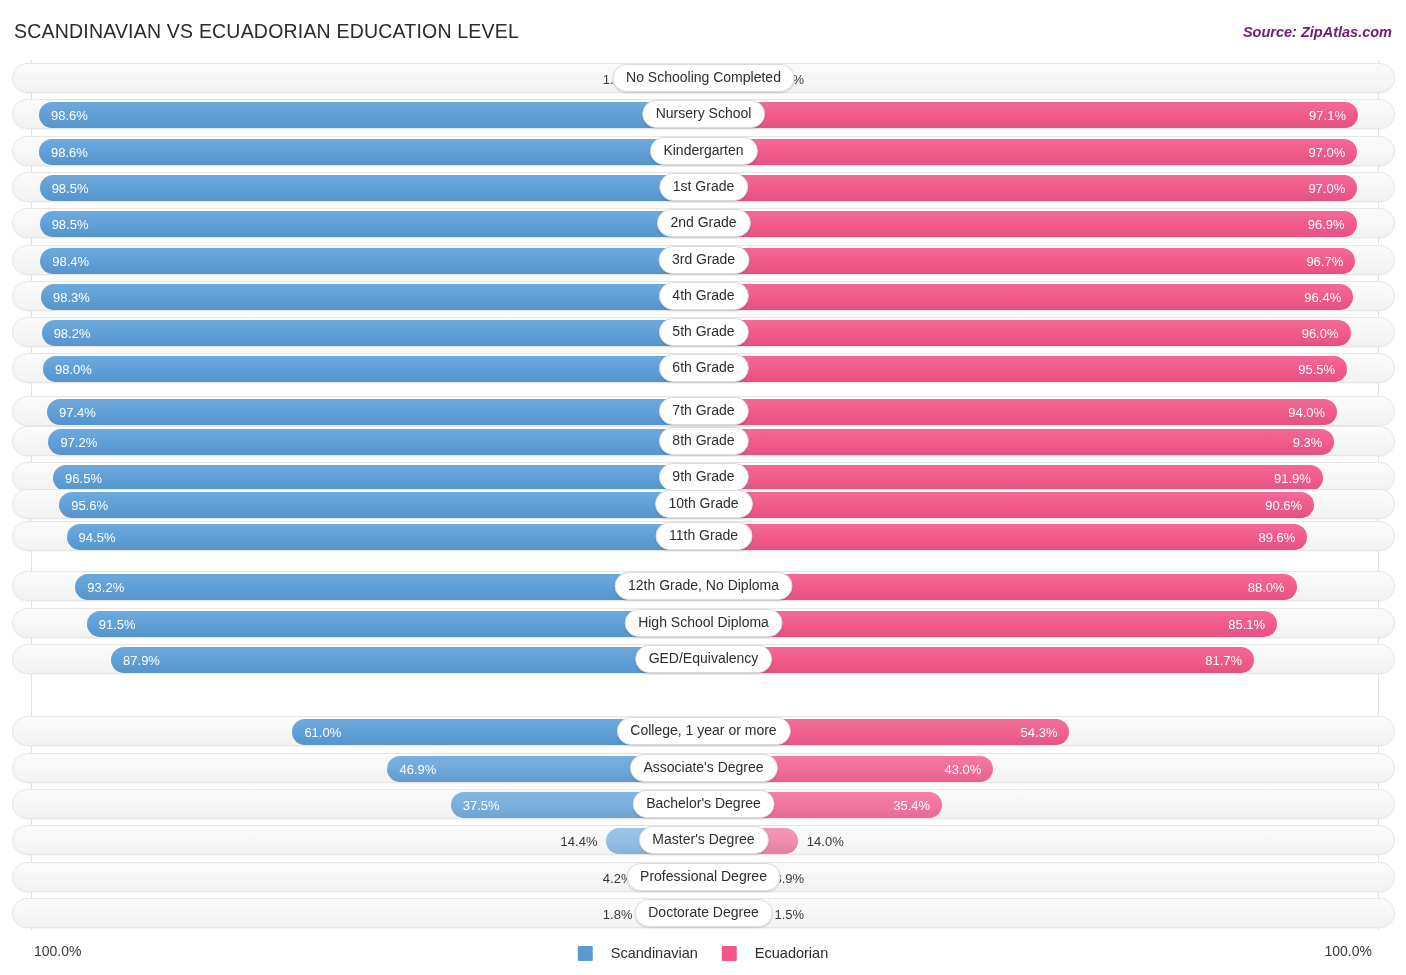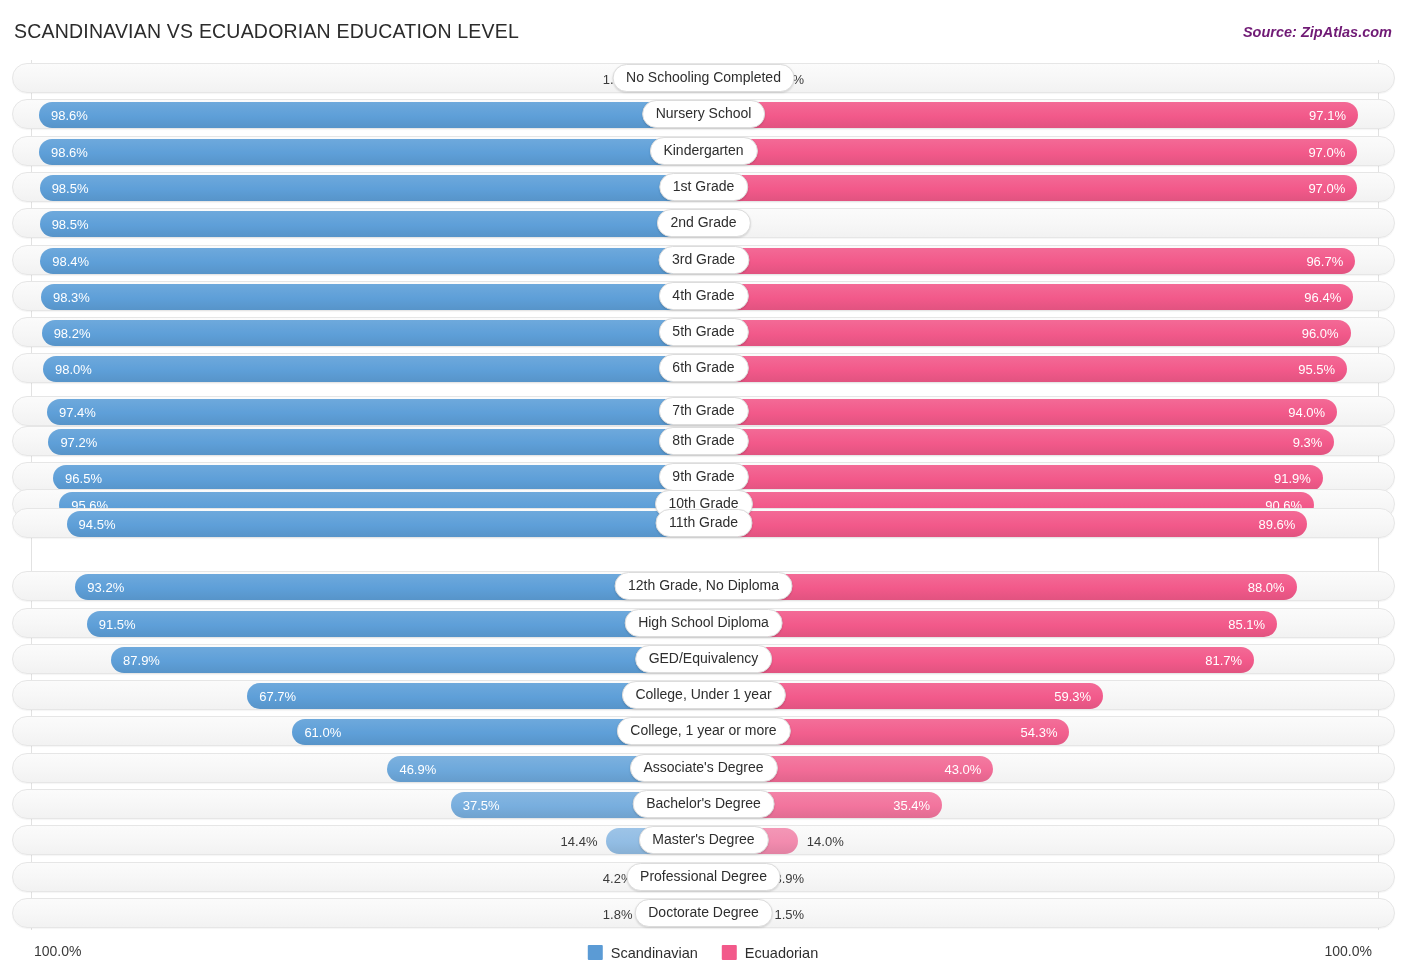--- a/index.html
+++ b/index.html
@@ -119,21 +119,21 @@
 
   .legend {
     position: absolute;
     bottom: 14px;
     left: 50%;
     transform: translateX(-50%);
     display: flex;
     align-items: center;
     gap: 24px;
   }
-  .legend-item { display: flex; gap: 8px; }
+  .legend-item { display: flex; align-items: center; gap: 18px; }
   .legend-swatch { width: 15px; height: 15px; border-radius: 1px; }
   .legend-text { font-size: 14.5px; color: #2e2e2e; white-space: nowrap; }
 </style>
 </head>
 <body>
 
 <div id="chart-root">
 
   <div class="title">SCANDINAVIAN VS ECUADORIAN EDUCATION LEVEL</div>
   <div class="source">Source: ZipAtlas.com</div>
@@ -175,20 +175,23 @@
         </div>
         <div class="bar right" style="width: 653.78px; background: linear-gradient(rgb(243, 106, 150) 0%, rgb(242, 89, 138) 55%, rgb(225, 83, 128) 100%);">
           <span class="bar-val">97.0%</span>
         </div>
         <div class="cat-label">1st Grade</div>
       </div>
       <div class="row" style="top: 148.2px;">
         <div class="bar left" style="width: 663.89px; background: linear-gradient(rgb(110, 169, 220) 0%, rgb(94, 159, 216) 55%, rgb(87, 148, 201) 100%);">
           <span class="bar-val">98.5%</span>
         </div>
+        <div class="bar right" style="width: 653.106px; background: linear-gradient(rgb(243, 106, 150) 0%, rgb(242, 89, 138) 55%, rgb(225, 83, 128) 100%);">
+          <span class="bar-val">96.9%</span>
+        </div>
         <div class="cat-label">2nd Grade</div>
       </div>
       <div class="row" style="top: 184.5px;">
         <div class="bar left" style="width: 663.216px; background: linear-gradient(rgb(110, 169, 220) 0%, rgb(94, 159, 216) 55%, rgb(87, 148, 201) 100%);">
           <span class="bar-val">98.4%</span>
         </div>
         <div class="bar right" style="width: 651.758px; background: linear-gradient(rgb(243, 106, 150) 0%, rgb(242, 89, 138) 55%, rgb(225, 83, 128) 100%);">
           <span class="bar-val">96.7%</span>
         </div>
         <div class="cat-label">3rd Grade</div>
@@ -249,21 +252,21 @@
       </div>
       <div class="row" style="top: 429px;">
         <div class="bar left" style="width: 644.344px; background: linear-gradient(rgb(110, 169, 220) 0%, rgb(94, 159, 216) 55%, rgb(87, 148, 201) 100%);">
           <span class="bar-val">95.6%</span>
         </div>
         <div class="bar right" style="width: 610.644px; background: linear-gradient(rgb(243, 106, 150) 0%, rgb(242, 89, 138) 55%, rgb(225, 83, 128) 100%);">
           <span class="bar-val">90.6%</span>
         </div>
         <div class="cat-label">10th Grade</div>
       </div>
-      <div class="row" style="top: 448px; text-align: right;">
+      <div class="row" style="top: 461px; text-align: right;">
         <div class="bar left" style="width: 636.93px; background: linear-gradient(rgb(110, 169, 220) 0%, rgb(94, 159, 216) 55%, rgb(87, 148, 201) 100%);">
           <span class="bar-val">94.5%</span>
         </div>
         <div class="bar right" style="width: 603.904px; background: linear-gradient(rgb(243, 106, 150) 0%, rgb(242, 89, 138) 55%, rgb(225, 83, 128) 100%);">
           <span class="bar-val">89.6%</span>
         </div>
         <div class="cat-label">11th Grade</div>
       </div>
       <div class="row" style="top: 511.2px;">
         <div class="bar left" style="width: 628.168px; background: linear-gradient(rgb(110, 169, 220) 0%, rgb(94, 159, 216) 55%, rgb(87, 148, 201) 100%);">
@@ -284,29 +287,20 @@
         <div class="cat-label">High School Diploma</div>
       </div>
       <div class="row" style="top: 583.8px;">
         <div class="bar left" style="width: 592.446px; background: linear-gradient(rgb(110, 169, 220) 0%, rgb(94, 159, 216) 55%, rgb(87, 148, 201) 100%);">
           <span class="bar-val">87.9%</span>
         </div>
         <div class="bar right" style="width: 550.658px; background: linear-gradient(rgb(243, 106, 150) 0%, rgb(242, 89, 138) 55%, rgb(225, 83, 128) 100%);">
           <span class="bar-val">81.7%</span>
         </div>
         <div class="cat-label">GED/Equivalency</div>
-      </div>
-      <div class="row" style="top: 620.1px;">
-        <div class="bar left" style="width: 456.298px; background: linear-gradient(rgb(110, 169, 220) 0%, rgb(94, 159, 216) 55%, rgb(87, 148, 201) 100%);">
-          <span class="bar-val">67.7%</span>
-        </div>
-        <div class="bar right" style="width: 399.682px; background: linear-gradient(rgb(243, 107, 151) 0%, rgb(242, 90, 139) 55%, rgb(225, 84, 129) 100%);">
-          <span class="bar-val">59.3%</span>
-        </div>
-        <div class="cat-label">College, Under 1 year</div>
       </div>
       <div class="row" style="top: 656.4px;">
         <div class="bar left" style="width: 411.14px; background: linear-gradient(rgb(110, 169, 220) 0%, rgb(94, 159, 216) 55%, rgb(87, 148, 201) 100%);">
           <span class="bar-val">61.0%</span>
         </div>
         <div class="bar right" style="width: 365.982px; background: linear-gradient(rgb(243, 111, 153) 0%, rgb(242, 95, 142) 55%, rgb(225, 88, 132) 100%);">
           <span class="bar-val">54.3%</span>
         </div>
         <div class="cat-label">College, 1 year or more</div>
       </div>

